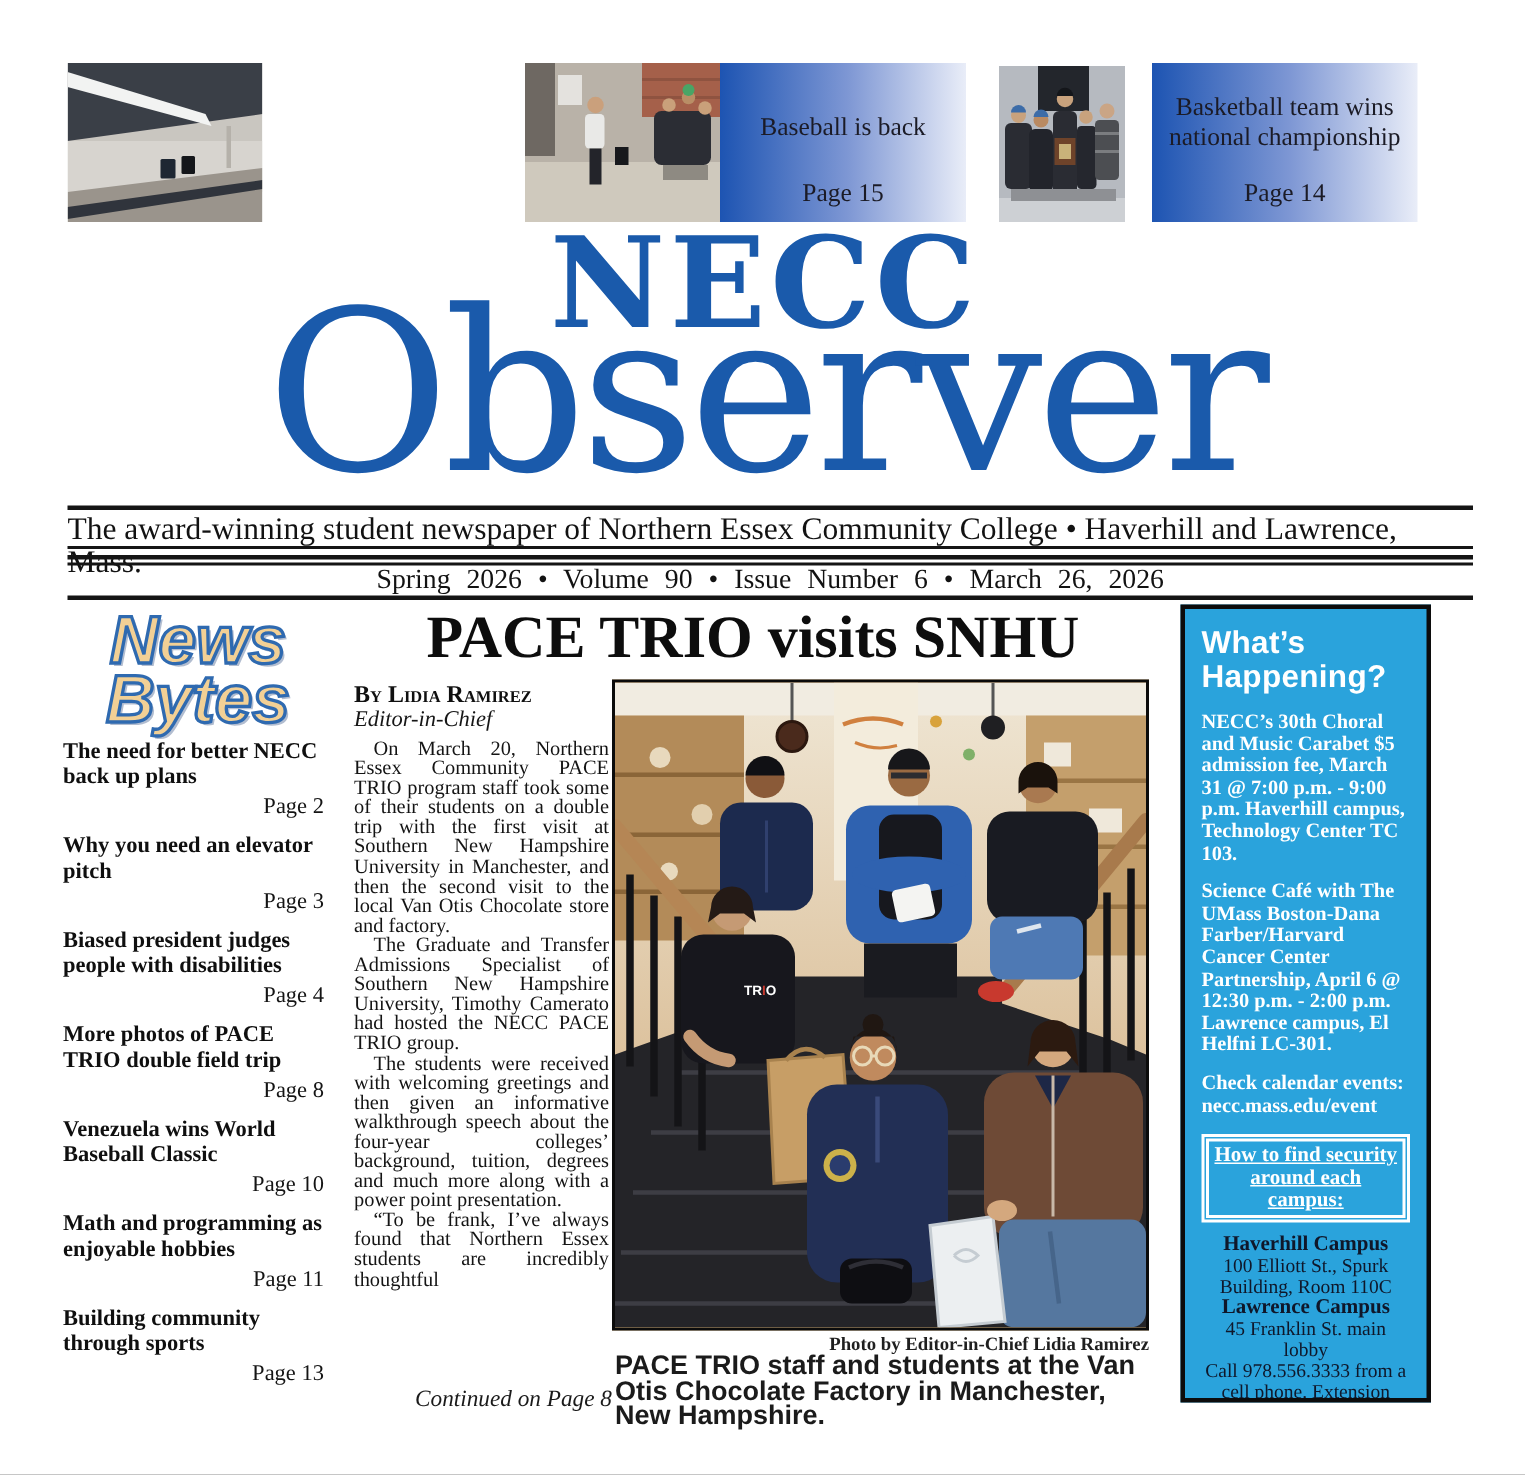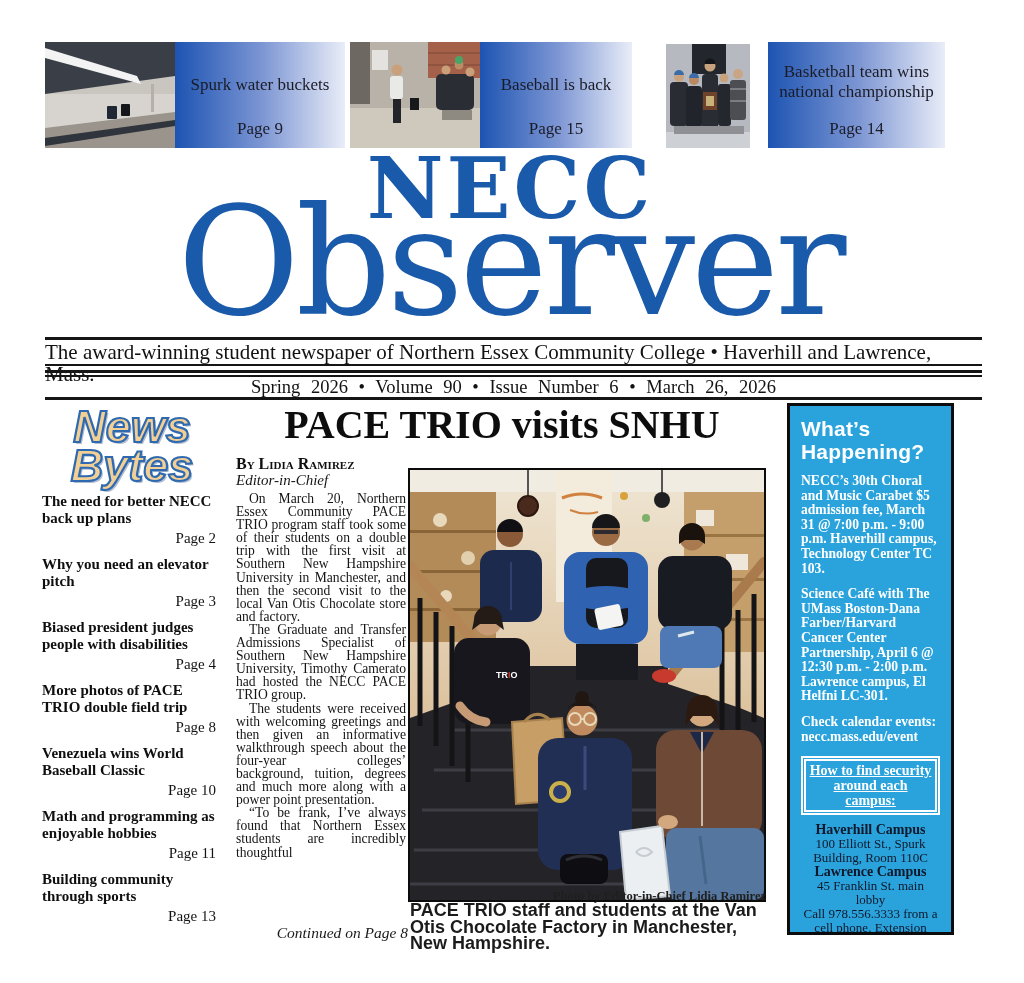--- a/index.html
+++ b/index.html
@@ -42,21 +42,21 @@
             font-weight:bold;font-size:40px;line-height:43px;color:#0d0d0d;}
   .byline{position:absolute;left:236px;top:455px;font-size:16px;font-weight:bold;
           font-variant:small-caps;color:#101010;}
   .byrole{position:absolute;left:236px;top:472px;font-size:15px;font-style:italic;color:#161616;}
   .body-col{position:absolute;left:236px;top:492px;width:170px;font-size:13.6px;line-height:13.1px;
             text-align:justify;color:#141414;}
   .body-col p{margin:0;text-indent:13px;}
   .continued{position:absolute;left:236px;top:924px;width:172px;text-align:right;
              font-style:italic;font-size:15.5px;color:#1a1a1a;}
 
-  .photo-frame{position:absolute;left:408px;top:468px;width:358px;height:434px;
+  .photo-frame{position:absolute;left:408px;top:453px;width:358px;height:434px;
                border:2px solid #0b0b0b;box-sizing:border-box;background:#d2ad78;overflow:hidden;}
   .credit{position:absolute;left:408px;top:889px;width:358px;text-align:right;
           font-weight:bold;font-size:12.5px;color:#1f1f1f;}
   .caption{position:absolute;left:410px;top:902px;width:352px;
            font-family:"Liberation Sans",sans-serif;font-weight:bold;
            font-size:18px;line-height:16.5px;color:#1b1b1b;}
 
   
   .happening{position:absolute;left:787px;top:403px;width:167px;height:532px;box-sizing:border-box;
              background:#2aa3dc;border:3px solid #0c0c0c;padding:11px 11px;color:#fff;overflow:hidden;}
@@ -80,24 +80,20 @@
       <polygon points="0,6 92,34 96,42 0,16" fill="#f2f3f2"></polygon>
       <rect y="52" width="130" height="34" fill="#d7d4cf"></rect>
       <polygon points="0,86 130,70 130,106 0,106" fill="#9a948c"></polygon>
       <polygon points="0,96 130,78 130,84 0,104" fill="#30343c"></polygon>
       <rect x="106" y="42" width="3" height="28" fill="#b5b1aa"></rect>
       <rect x="62" y="64" width="10" height="13" rx="1" fill="#1e2733"></rect>
       <rect x="76" y="62" width="9" height="12" rx="1" fill="#14161a"></rect>
     </svg>
   </div>
 
-  <div class="promo-box" style="left:175px;width:170px;">
-    <div class="promo-title">Spurk water buckets</div>
-    <div class="promo-page">Page 9</div>
-  </div>
 
   <div class="promo-photo" style="left:350px;width:130px;">
     <svg width="130" height="106" viewBox="0 0 130 106">
       <rect width="130" height="106" fill="#b9b2a8"></rect>
       <rect x="78" width="52" height="36" fill="#a5604a"></rect>
       <rect x="78" y="10" width="52" height="2" fill="#8f5340"></rect>
       <rect x="78" y="22" width="52" height="2" fill="#8f5340"></rect>
       <rect width="20" height="62" fill="#6e6862"></rect>
       <rect x="22" y="8" width="16" height="20" fill="#e4e2de"></rect>
       <rect y="66" width="130" height="40" fill="#cfc9bd"></rect>
@@ -107,21 +103,21 @@
       <rect x="60" y="56" width="9" height="12" fill="#17181c"></rect>
       <rect x="86" y="32" width="38" height="36" rx="5" fill="#2b2d34"></rect>
       <circle cx="96" cy="28" r="4.5" fill="#c9a07a"></circle>
       <circle cx="109" cy="23" r="4.5" fill="#b98e66"></circle>
       <circle cx="120" cy="30" r="4.5" fill="#c9a07a"></circle>
       <circle cx="109" cy="18" r="4" fill="#49a566"></circle>
       <rect x="92" y="68" width="30" height="10" fill="#8e8a82"></rect>
     </svg>
   </div>
 
-  <div class="promo-box" style="left:480px;width:152px;">
+  <div class="promo-box" style="left:480px;width:164px;">
     <div class="promo-title">Baseball is back</div>
     <div class="promo-page">Page 15</div>
   </div>
 
   <div class="promo-photo" style="left:666px;top:44px;width:84px;height:104px;">
     <svg width="84" height="104" viewBox="0 0 84 104">
       <rect width="84" height="104" fill="#b6bac0"></rect>
       <rect x="26" width="34" height="30" fill="#23262c"></rect>
       <rect y="88" width="84" height="16" fill="#cdd0d4"></rect>
       <rect x="4" y="38" width="18" height="44" rx="4" fill="#2a2c33"></rect>

